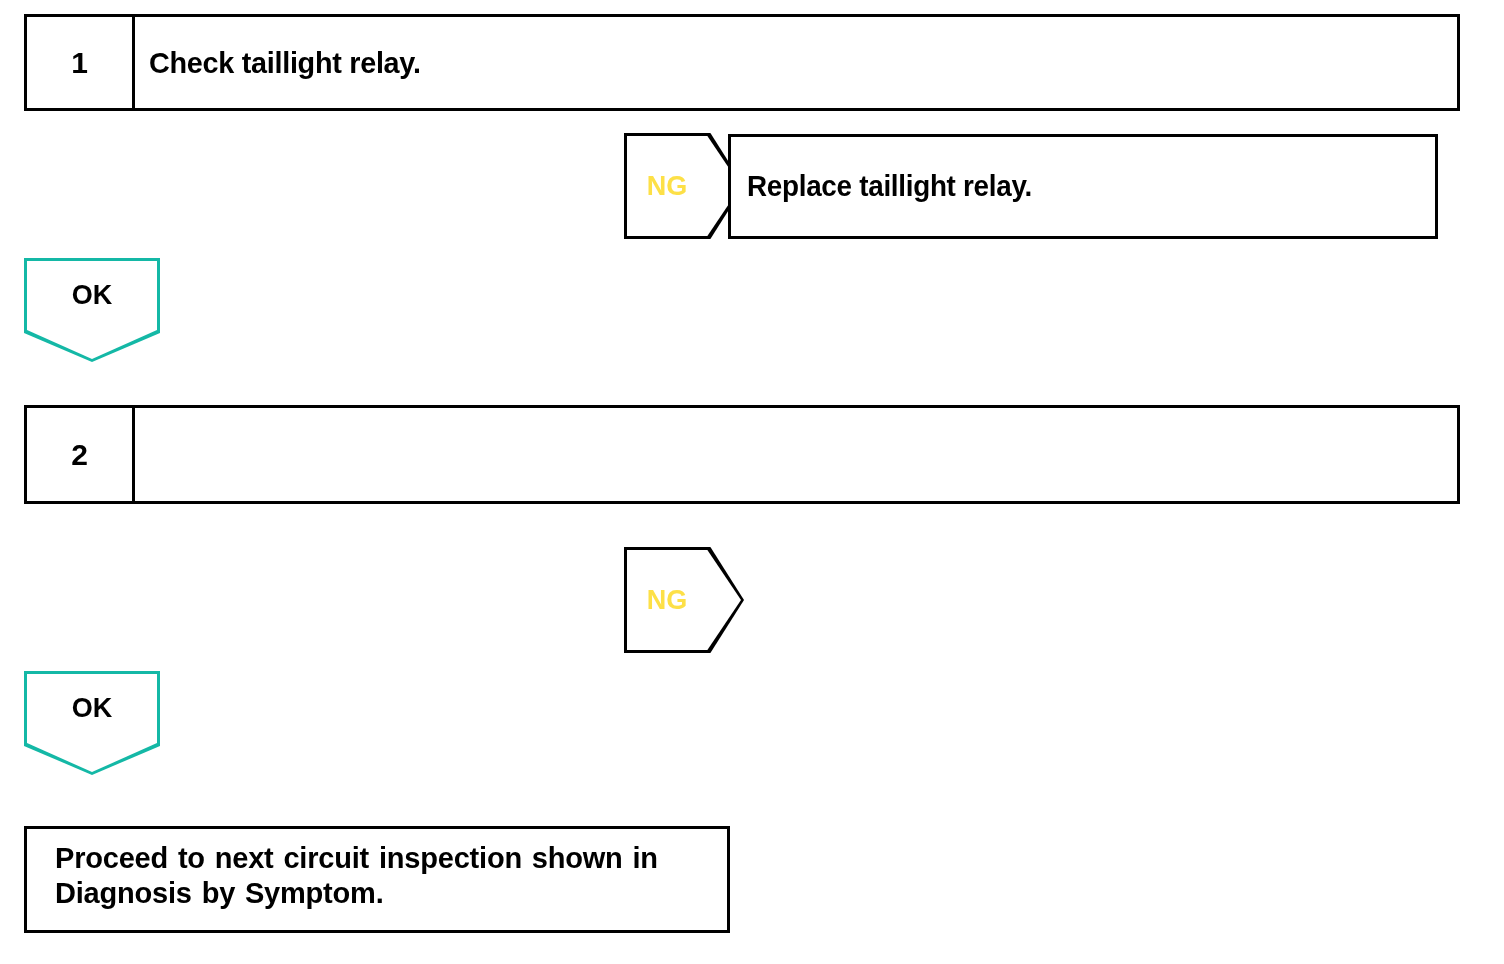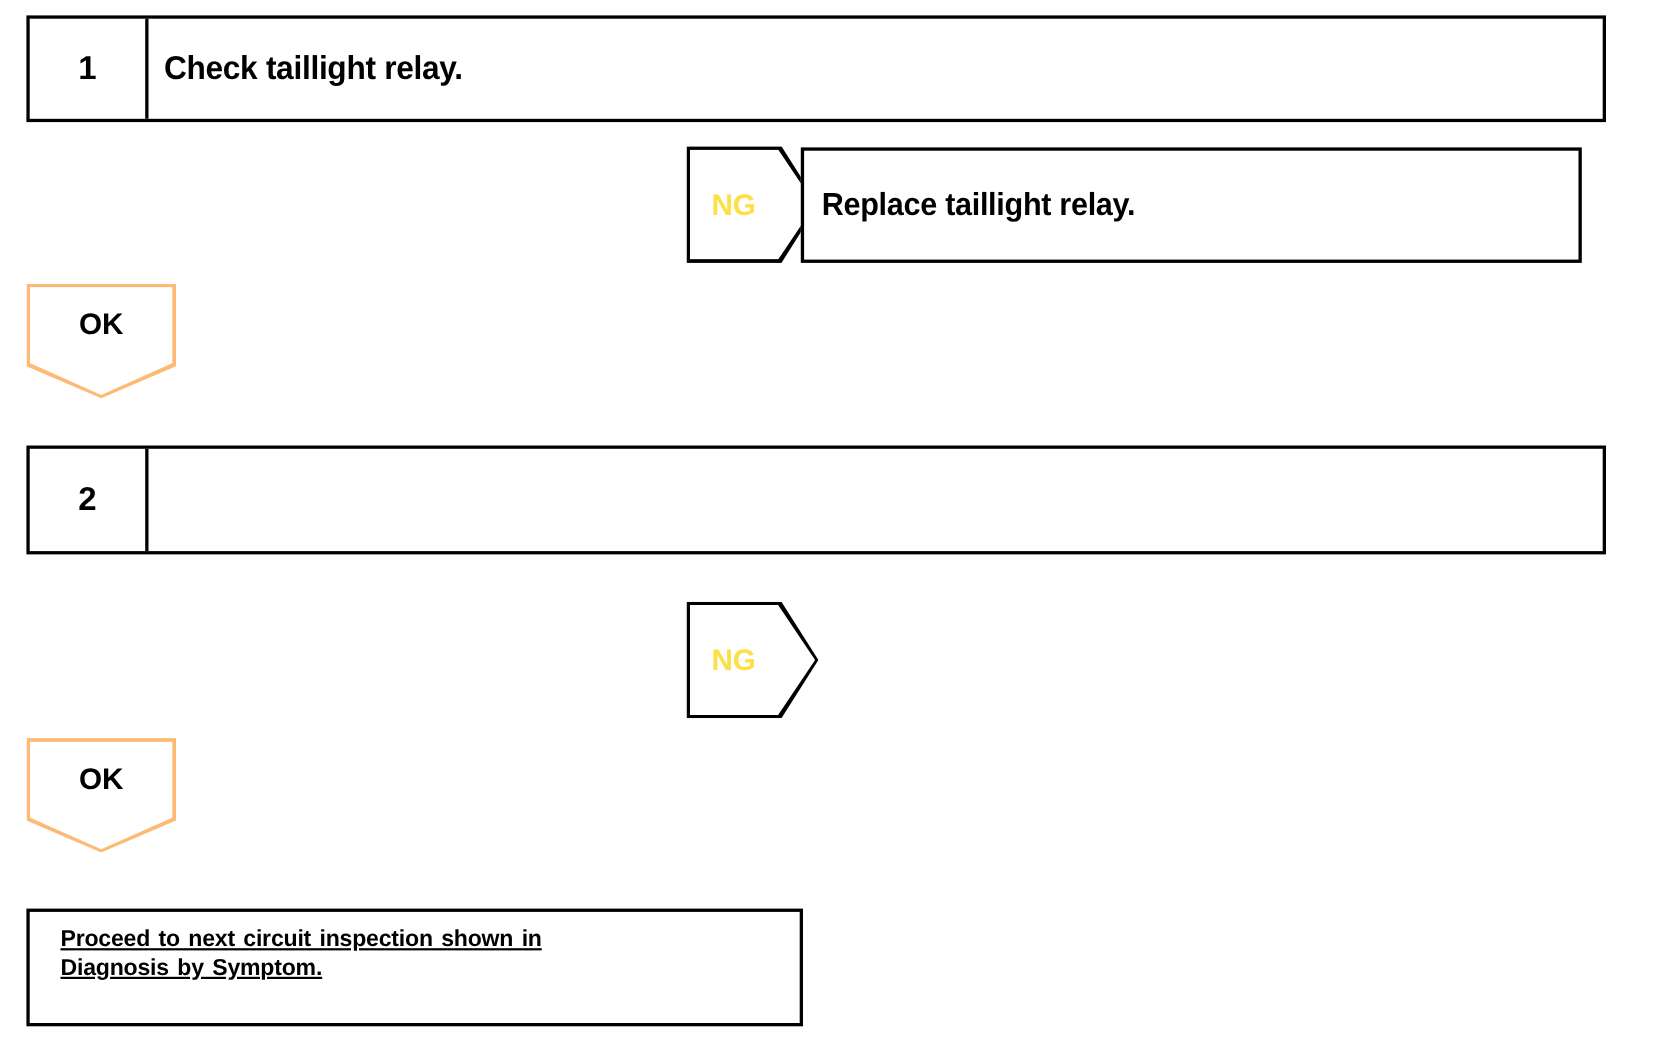--- a/index.html
+++ b/index.html
@@ -111,21 +111,21 @@
     transform-origin: left center;
     line-height: 1.12;
   }
 
   
   .ok-arrow {
     position: absolute;
     box-sizing: border-box;
     width: 136px;
     height: 104px;
-    background: #fdba74;
+    background: #14b8a6;
     -webkit-clip-path: polygon(0 0, 100% 0, 100% 72%, 50% 100%, 0 72%);
     clip-path: polygon(0 0, 100% 0, 100% 72%, 50% 100%, 0 72%);
   }
   .ok-arrow .inner {
     position: absolute;
     left: 3px;
     top: 3px;
     right: 3px;
     bottom: 3px;
     background: #fff;
@@ -148,29 +148,28 @@
 
   
   .final-box {
     position: absolute;
     box-sizing: border-box;
     border: 3px solid #000;
     background: #fff;
     padding: 12px 0 0 28px;
   }
   .final-box .txt {
-    font-size: 21px;
+    font-size: 29px;
     font-weight: bold;
     line-height: 1.22;
     letter-spacing: -0.2px;
     word-spacing: 2px;
     transform: scaleX(0.97);
     transform-origin: left top;
     white-space: pre-line;
-    text-decoration: underline;
   }
 </style>
 </head>
 <body>
 
 <div id="flowchart">
 
   <div class="step-box" style="left:24px; top:14px; width:1436px; height:97px;">
     <div class="step-num">1</div>
     <div class="step-text">

